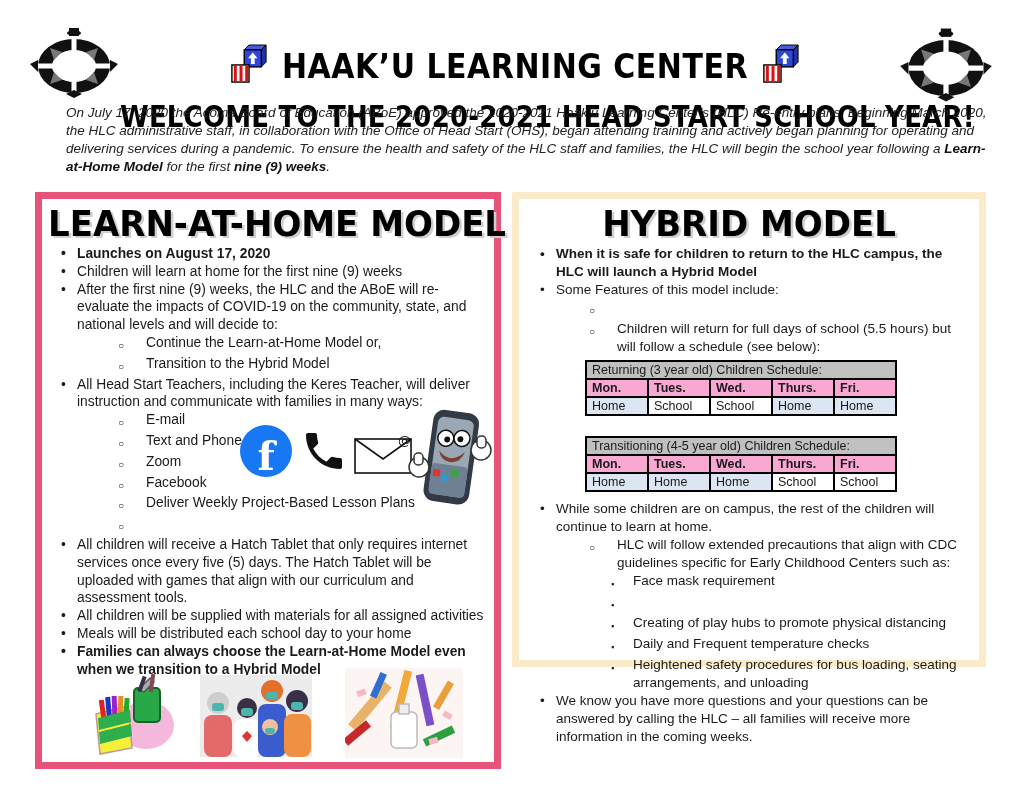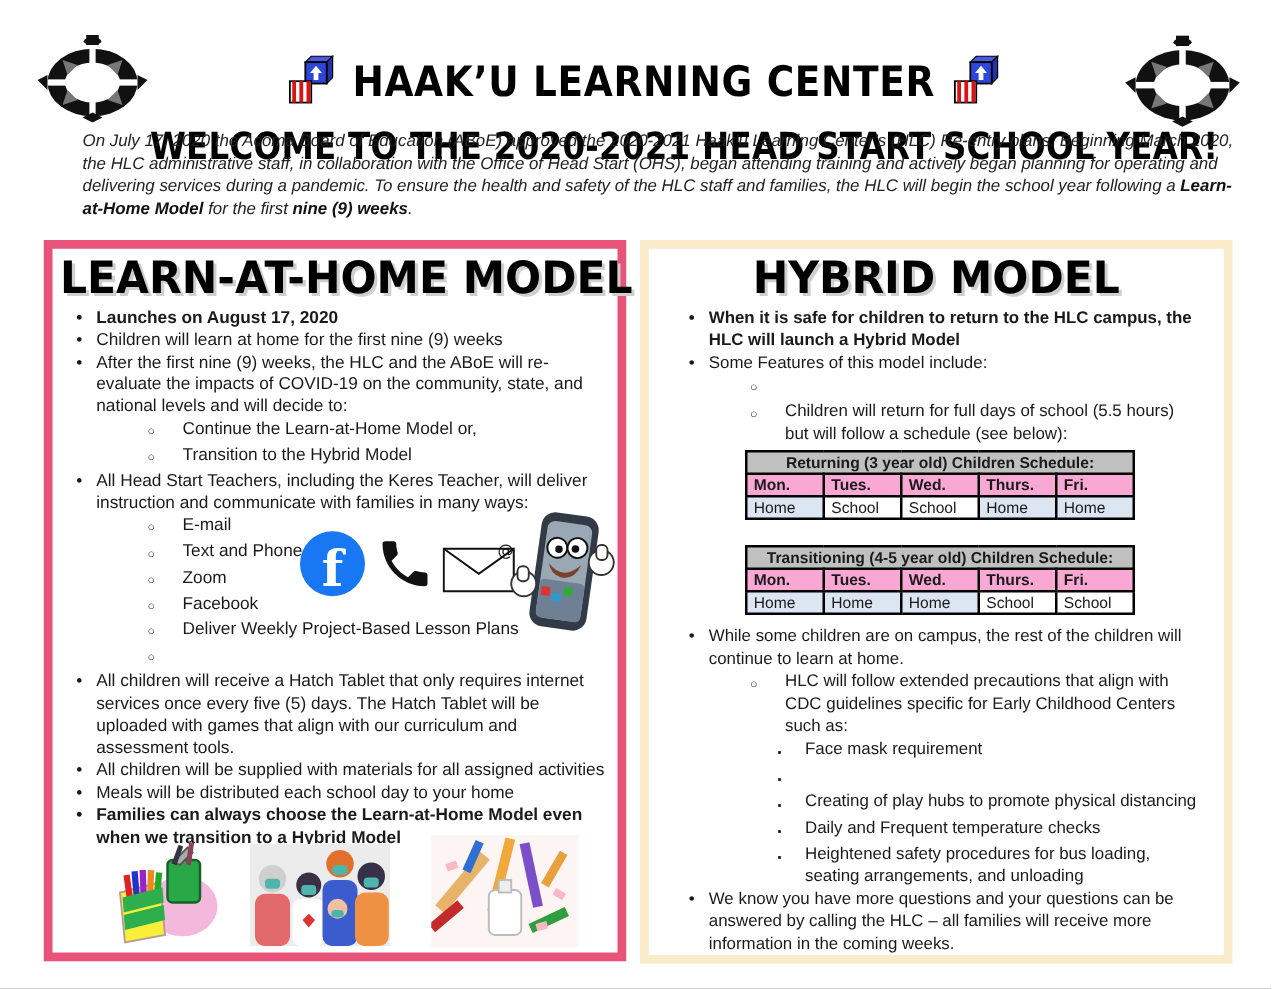--- a/index.html
+++ b/index.html
@@ -27,21 +27,21 @@
   }
   
   .intro {
     position: absolute; left: 66px; top: 104px; width: 928px;
     font-size: 13.5px; line-height: 18px; color: #222; font-style: italic;
   }
   .intro b { color: #111; }
   
   .model-box { position: absolute; top: 192px; }
   .box-left  { left: 35px;  width: 466px; height: 577px; border: 7px solid #e8537a; padding: 0 6px; }
-  .box-right { left: 512px; width: 474px; height: 579px; border: 7px solid #faecca; padding: 0 19px; }
+  .box-right { left: 512px; width: 474px; height: 475px; border: 7px solid #faecca; padding: 0 8px; }
   .box-title {
     font-family: "DejaVu Sans", sans-serif; font-weight: bold; text-align: center;
     font-size: 34px; color: #000; margin: 4px 0 2px 0;
     text-shadow: 2.5px 2.5px 0 #cfcfcf; transform: scaleY(1.05);
     white-space: nowrap;
   }
   
   .blist { width: 100%; }
   .box-left  .blist { font-size: 13.8px; line-height: 17.8px; }
   .box-right .blist { font-size: 13.5px; line-height: 18px; }
@@ -67,21 +67,21 @@
   .clip { position: absolute; }
   .clip-crayons  { left: 46px;  top: 471px; width: 90px;  height: 90px; }
   .clip-family   { left: 158px; top: 476px; width: 112px; height: 82px; }
   .clip-supplies { left: 303px; top: 469px; width: 118px; height: 90px; }
   
   .sched-wrap { margin-left: 58px; }
   .sched-wrap.first { margin-top: 4px; }
   .sched-wrap.second { margin-top: 20px; }
   table.sched { border-collapse: collapse; width: 312px; font-size: 12.5px; }
   table.sched td { border: 2px solid #000; padding: 1px 5px; height: 17px; }
-  table.sched .tt  { background: #c0c0c0; font-weight: bold; text-align: center; }
+  table.sched .tt  { background: #c0c0c0; font-weight: normal; }
   table.sched .day { background: #f9a8d4; font-weight: bold; width: 62px; }
   table.sched .home   { background: #dce6f2; }
   table.sched .school { background: #ffffff; }
   .bot-list { margin-top: 8px; }
 </style>
 </head>
 <body>
 
 <div class="page">
 

